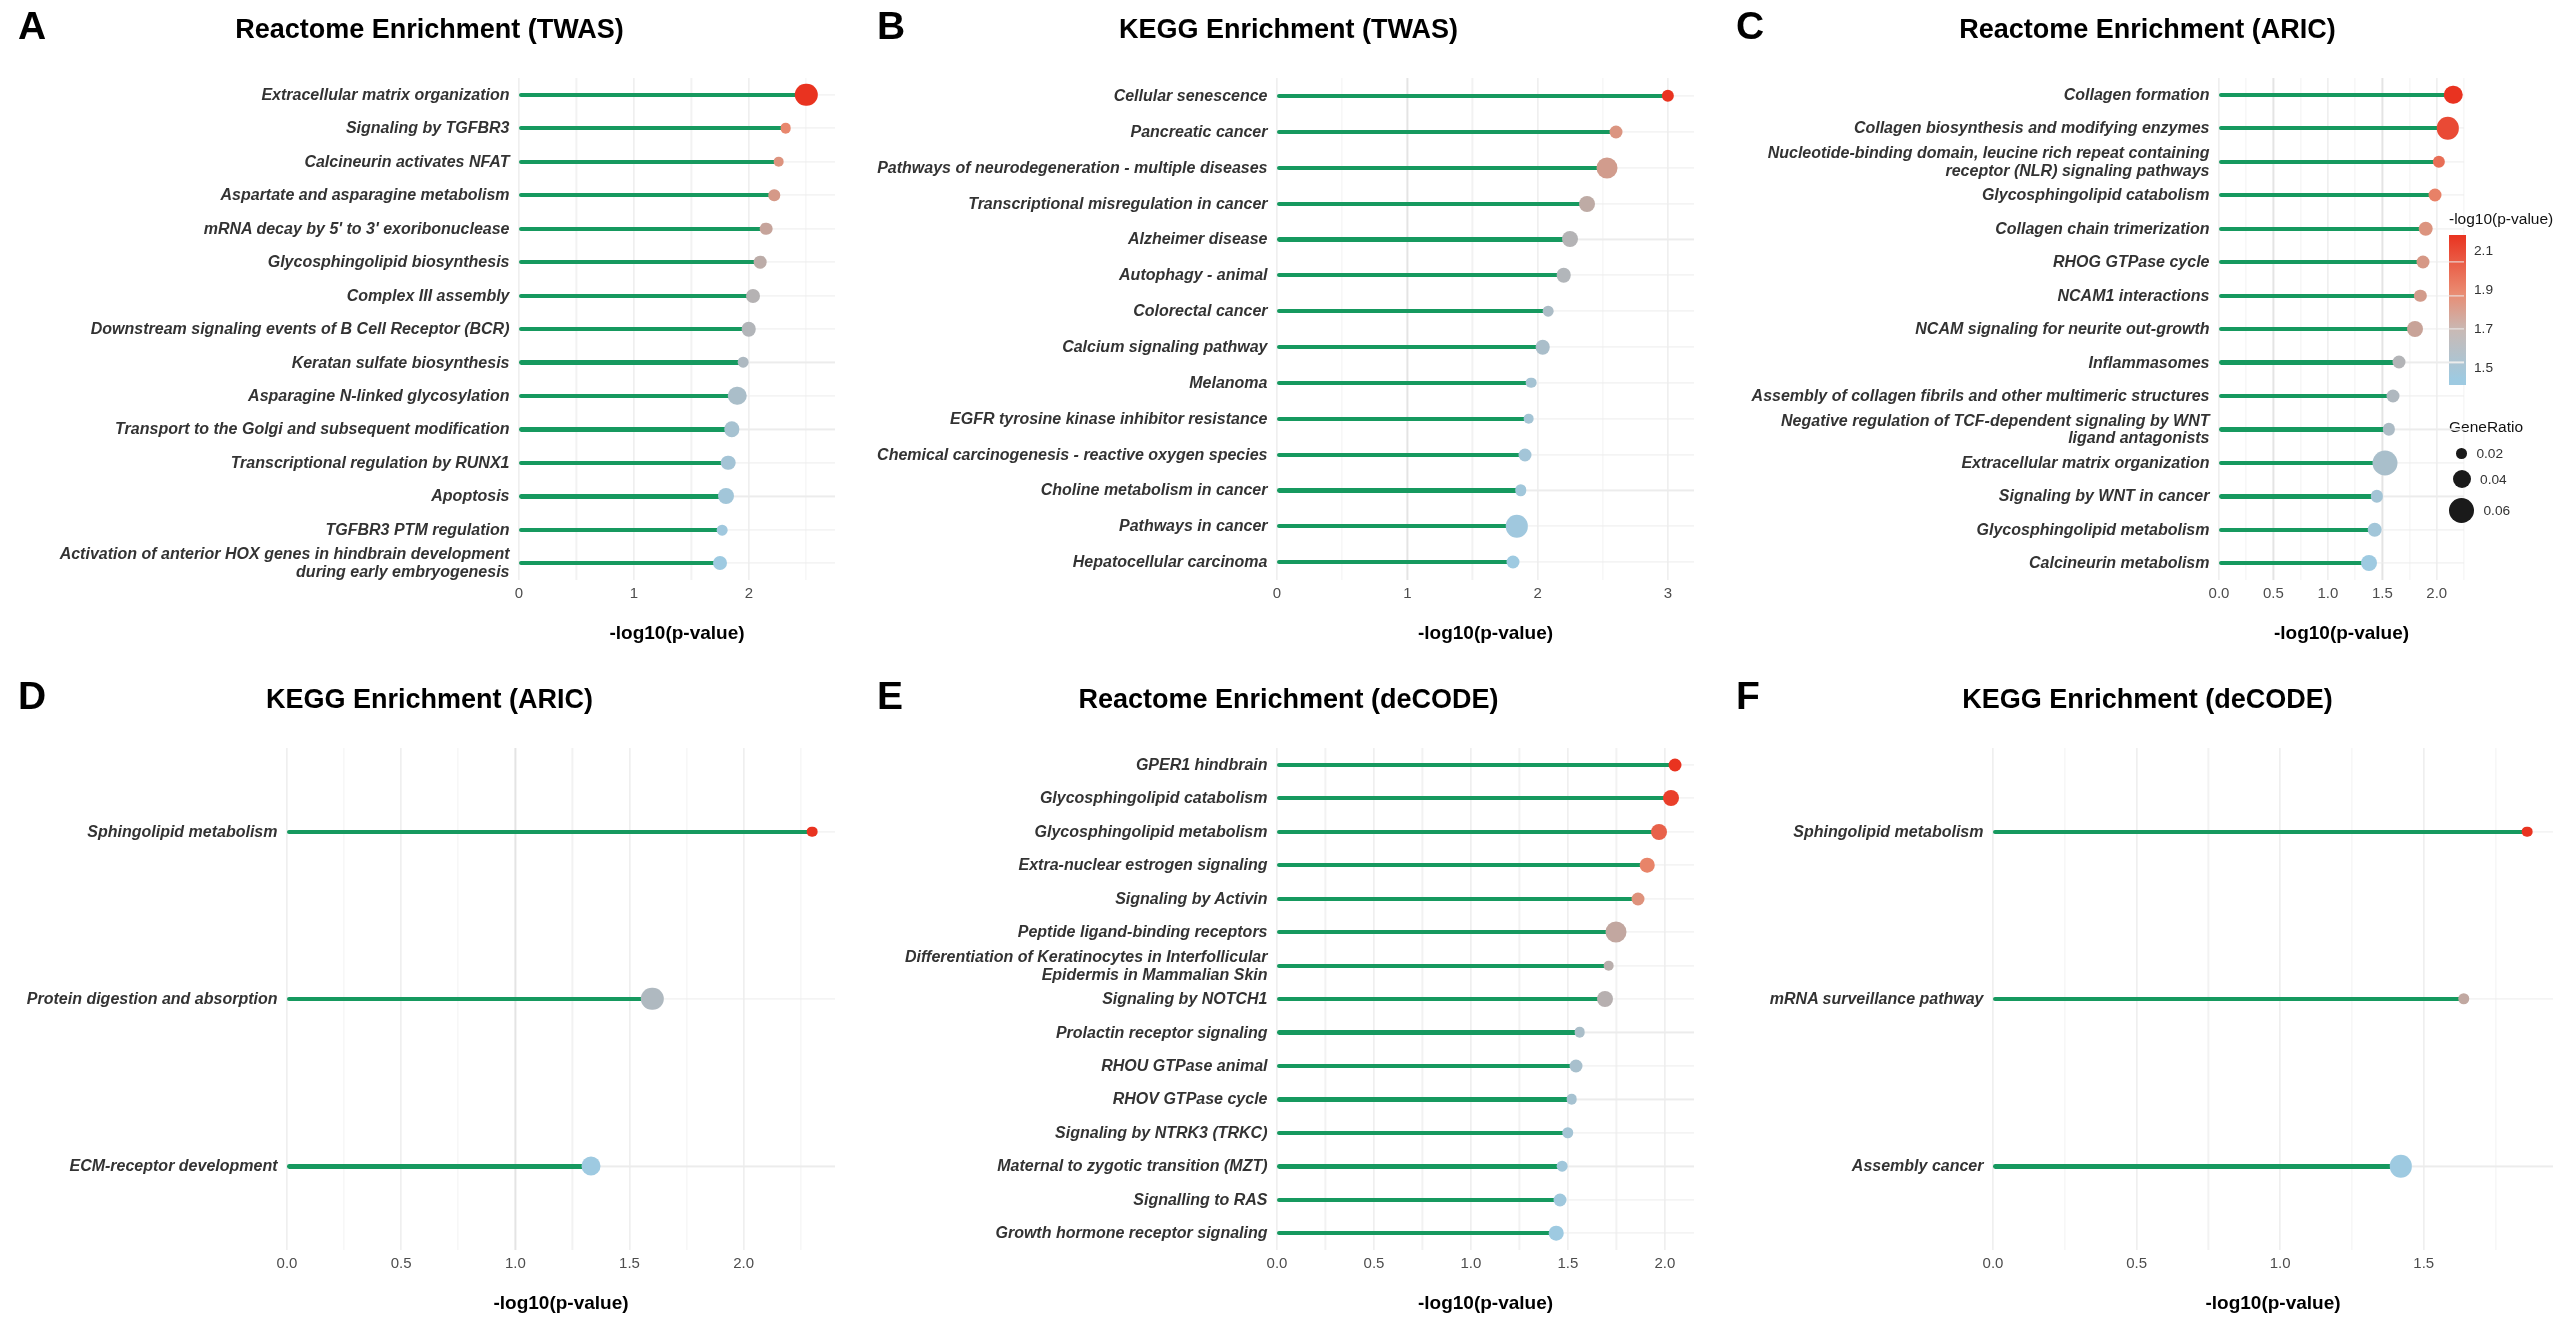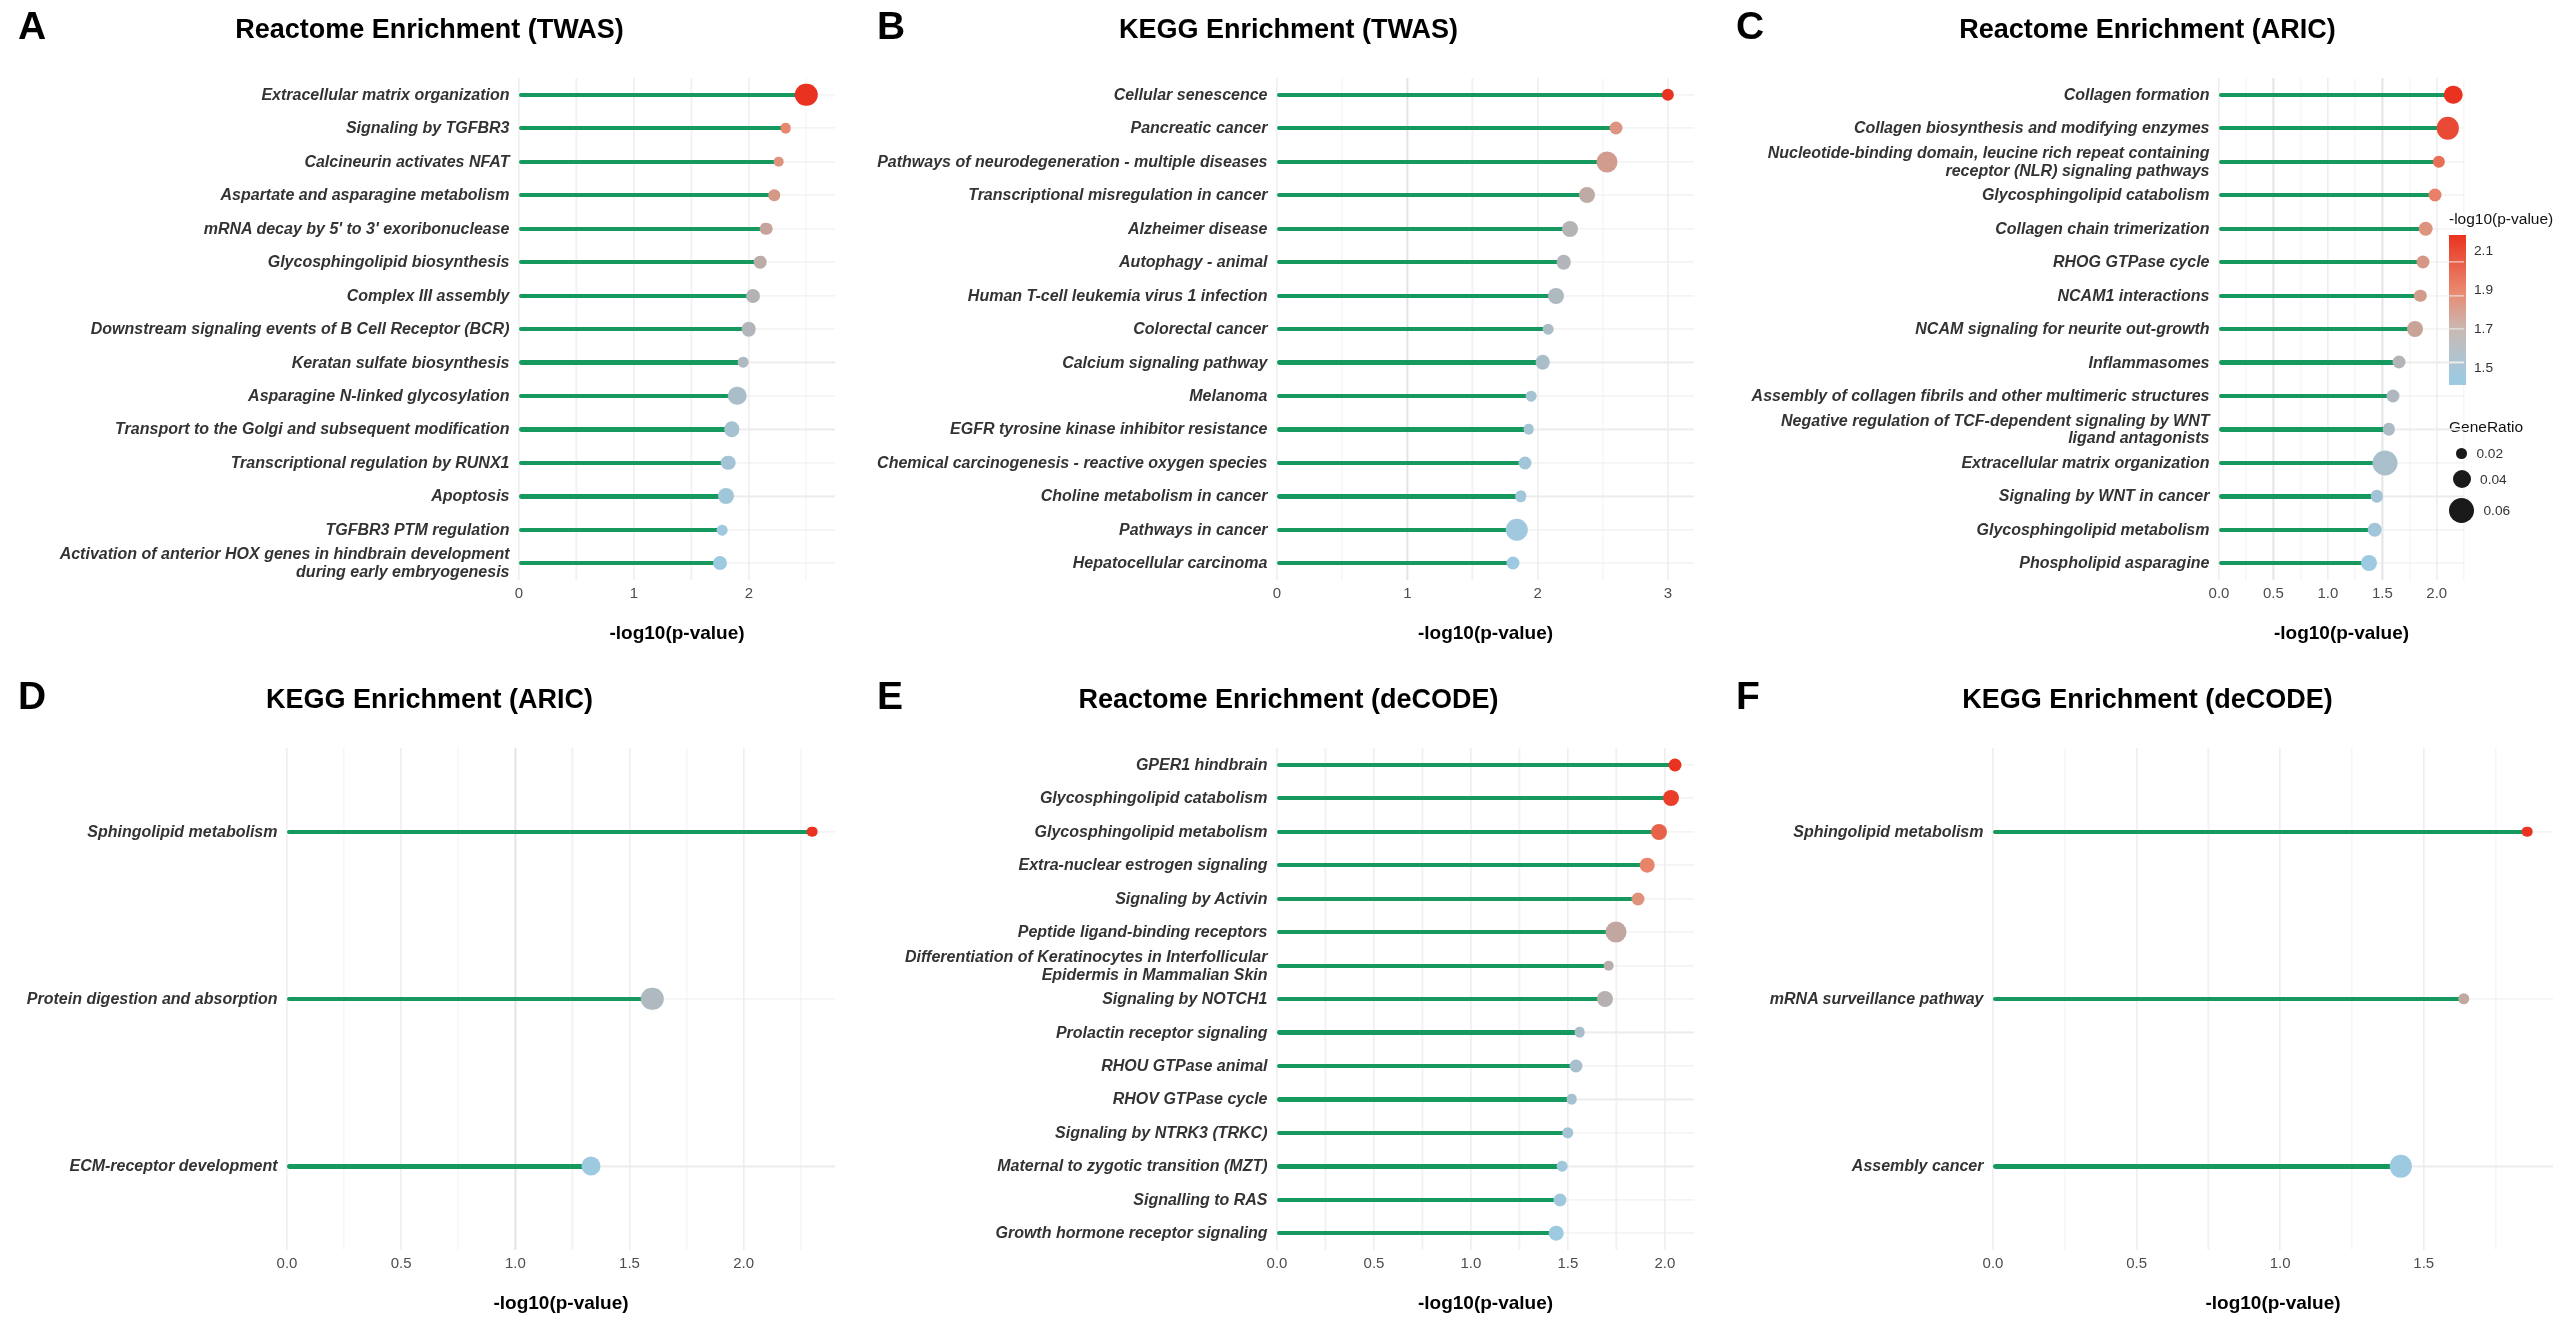--- a/index.html
+++ b/index.html
@@ -265,28 +265,20 @@
             <div class="stem" style="width: 70.3125%; background: rgb(22, 153, 95);"></div>
             <div class="dot" style="left: 70.3125%; width: 16px; height: 16px; background: rgb(180, 179, 181);"></div>
           </div>
         </div>
         <div class="row">
           <div class="cat">Autophagy - animal</div>
           <div class="track">
             <div class="hgrid"></div>
             <div class="stem" style="width: 68.75%; background: rgb(22, 153, 95);"></div>
             <div class="dot" style="left: 68.75%; width: 14.6px; height: 14.6px; background: rgb(178, 182, 186);"></div>
-          </div>
-        </div>
-        <div class="row">
-          <div class="cat">Human T-cell leukemia virus 1 infection</div>
-          <div class="track">
-            <div class="hgrid"></div>
-            <div class="stem" style="width: 66.875%; background: rgb(22, 153, 95);"></div>
-            <div class="dot" style="left: 66.875%; width: 16px; height: 16px; background: rgb(175, 185, 192);"></div>
           </div>
         </div>
         <div class="row">
           <div class="cat">Colorectal cancer</div>
           <div class="track">
             <div class="hgrid"></div>
             <div class="stem" style="width: 65%; background: rgb(22, 153, 95);"></div>
             <div class="dot" style="left: 65%; width: 10.7px; height: 10.7px; background: rgb(172, 188, 198);"></div>
           </div>
         </div>
@@ -478,21 +470,21 @@
         </div>
         <div class="row">
           <div class="cat">Glycosphingolipid metabolism</div>
           <div class="track">
             <div class="hgrid"></div>
             <div class="stem" style="width: 63.5556%; background: rgb(22, 153, 95);"></div>
             <div class="dot" style="left: 63.5556%; width: 14.6px; height: 14.6px; background: rgb(162, 198, 217);"></div>
           </div>
         </div>
         <div class="row">
-          <div class="cat">Phospholipid asparagine</div>
+          <div class="cat">Calcineurin metabolism</div>
           <div class="track">
             <div class="hgrid"></div>
             <div class="stem" style="width: 61.3333%; background: rgb(22, 153, 95);"></div>
             <div class="dot" style="left: 61.3333%; width: 16px; height: 16px; background: rgb(158, 202, 225);"></div>
           </div>
         </div>
       </div>
     <div class="axis">
         <span style="left: 0%;">0.0</span>
         <span style="left: 22.2222%;">0.5</span>

